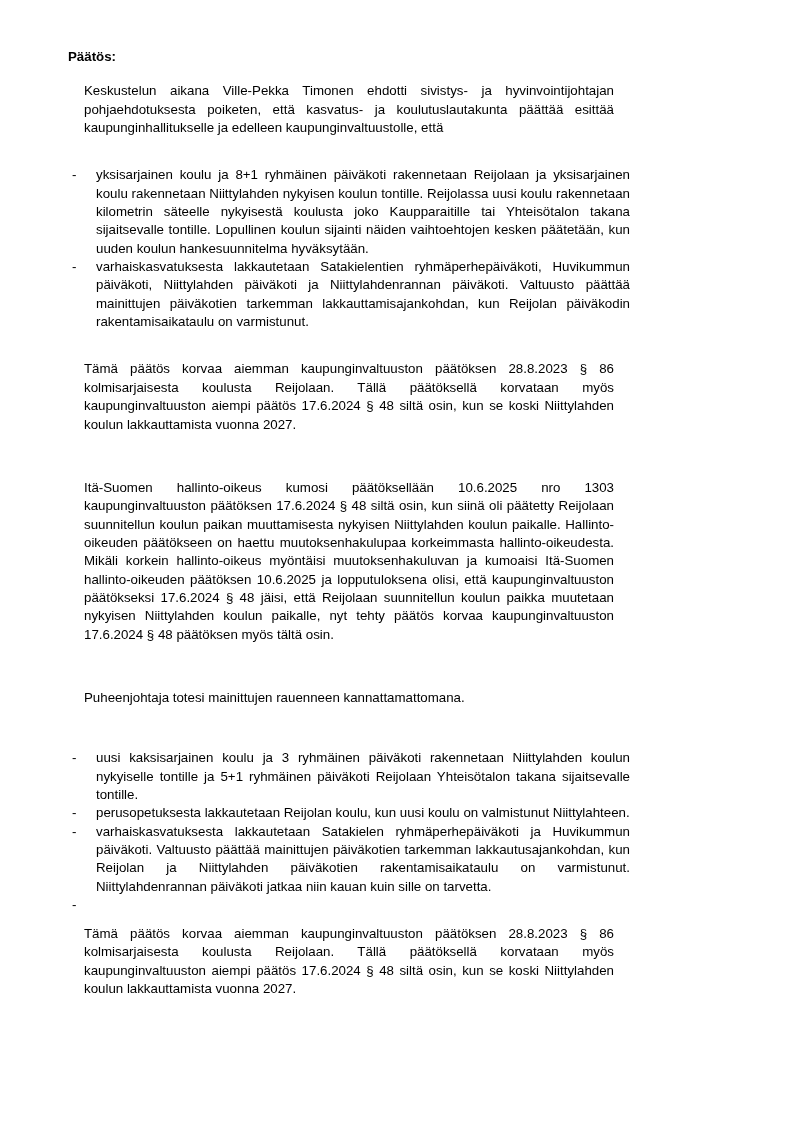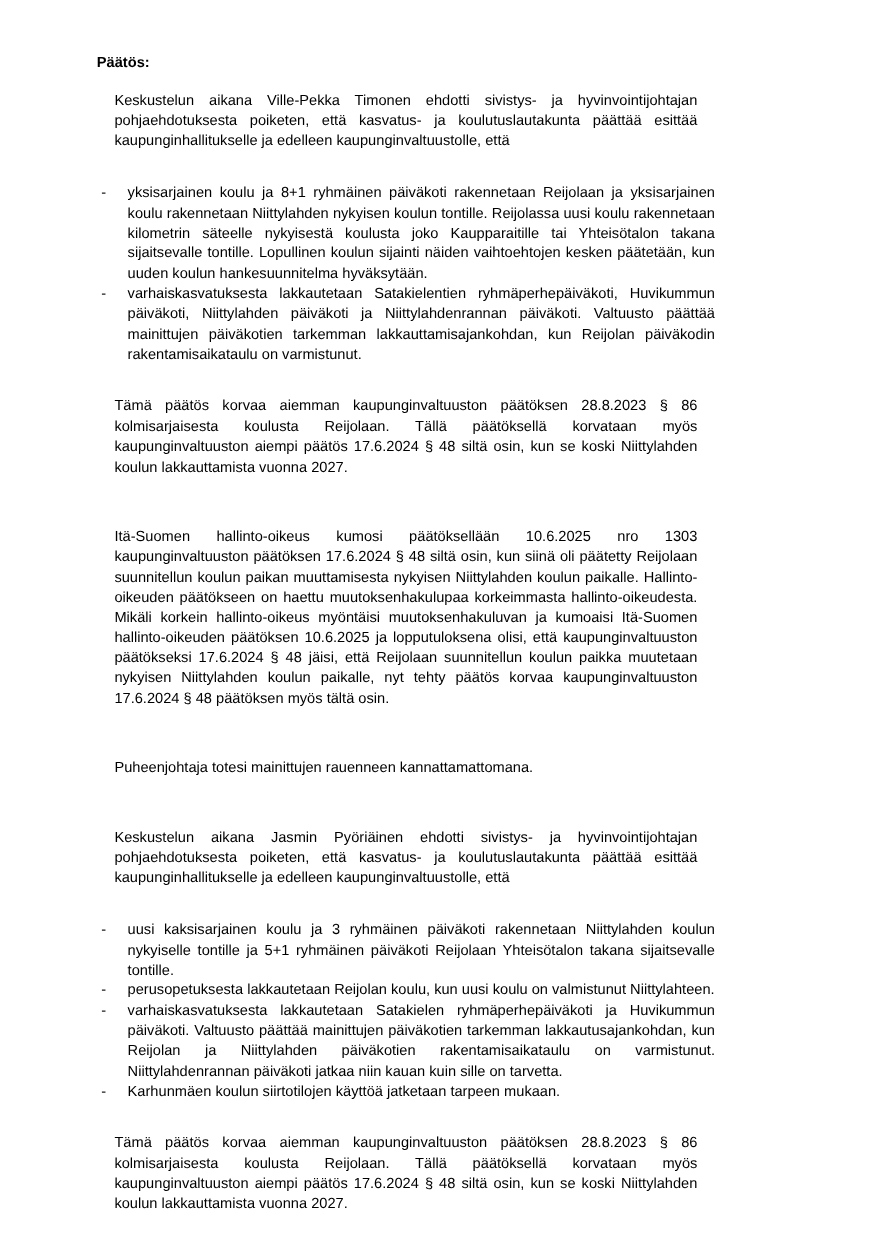--- a/index.html
+++ b/index.html
@@ -12,21 +12,21 @@
     height: 1122px;
     font-family: "Liberation Sans", sans-serif;
     color: #000000;
     -webkit-font-smoothing: antialiased;
   }
   .page {
     position: relative;
     width: 794px;
     height: 1122px;
     box-sizing: border-box;
-    padding: 48px 72px 48px 88px;
+    padding: 48px 72px 48px 68px;
   }
   .doc {
     width: 562px;
     font-size: 13.3px;
     line-height: 1.38;
     text-align: justify;
     text-justify: inter-word;
   }
   .heading {
     font-weight: bold;
@@ -85,40 +85,38 @@
     <div class="gap"></div>
 
     <p class="para">Itä-Suomen hallinto-oikeus kumosi päätöksellään 10.6.2025 nro 1303 kaupunginvaltuuston päätöksen 17.6.2024 § 48 siltä osin, kun siinä oli päätetty Reijolaan suunnitellun koulun paikan muuttamisesta nykyisen Niittylahden koulun paikalle. Hallinto-oikeuden päätökseen on haettu muutoksenhakulupaa korkeimmasta hallinto-oikeudesta. Mikäli korkein hallinto-oikeus myöntäisi muutoksenhakuluvan ja kumoaisi Itä-Suomen hallinto-oikeuden päätöksen 10.6.2025 ja lopputuloksena olisi, että kaupunginvaltuuston päätökseksi 17.6.2024 § 48 jäisi, että Reijolaan suunnitellun koulun paikka muutetaan nykyisen Niittylahden koulun paikalle, nyt tehty päätös korvaa kaupunginvaltuuston 17.6.2024 § 48 päätöksen myös tältä osin.</p>
 
     <div class="gap"></div>
 
     <p class="para">Puheenjohtaja totesi mainittujen rauenneen kannattamattomana.</p>
 
     <div class="gap"></div>
 
-    <p class="para">Keskustelun aikana Jasmin Pyöriäinen ehdotti sivistys- ja hyvinvointijohtajan pohjaehdotuksesta poiketen, että kasvatus- ja koulutuslautakunta päättää esittää kaupunginhallitukselle ja edelleen kaupunginvaltuustolle, että</p>
 
     <div class="gap"></div>
 
     <ul class="bullets">
       <li>
         <span class="dash">-</span>
         <span>uusi kaksisarjainen koulu ja 3 ryhmäinen päiväkoti rakennetaan Niittylahden koulun nykyiselle tontille ja 5+1 ryhmäinen päiväkoti Reijolaan Yhteisötalon takana sijaitsevalle tontille.</span>
       </li>
       <li>
         <span class="dash">-</span>
         <span>perusopetuksesta lakkautetaan Reijolan koulu, kun uusi koulu on valmistunut Niittylahteen.</span>
       </li>
       <li>
         <span class="dash">-</span>
         <span>varhaiskasvatuksesta lakkautetaan Satakielen ryhmäperhepäiväkoti ja Huvikummun päiväkoti. Valtuusto päättää mainittujen päiväkotien tarkemman lakkautusajankohdan, kun Reijolan ja Niittylahden päiväkotien rakentamisaikataulu on varmistunut. Niittylahdenrannan päiväkoti jatkaa niin kauan kuin sille on tarvetta.</span>
       </li>
       <li>
         <span class="dash">-</span>
-        <span>Karhunmäen koulun siirtotilojen käyttöä jatketaan tarpeen mukaan.</span>
       </li>
     </ul>
 
     <div class="gap"></div>
 
     <p class="para">Tämä päätös korvaa aiemman kaupunginvaltuuston päätöksen 28.8.2023 § 86 kolmisarjaisesta koulusta Reijolaan. Tällä päätöksellä korvataan myös kaupunginvaltuuston aiempi päätös 17.6.2024 § 48 siltä osin, kun se koski Niittylahden koulun lakkauttamista vuonna 2027.</p>
 
   </div>
 </div>
 

